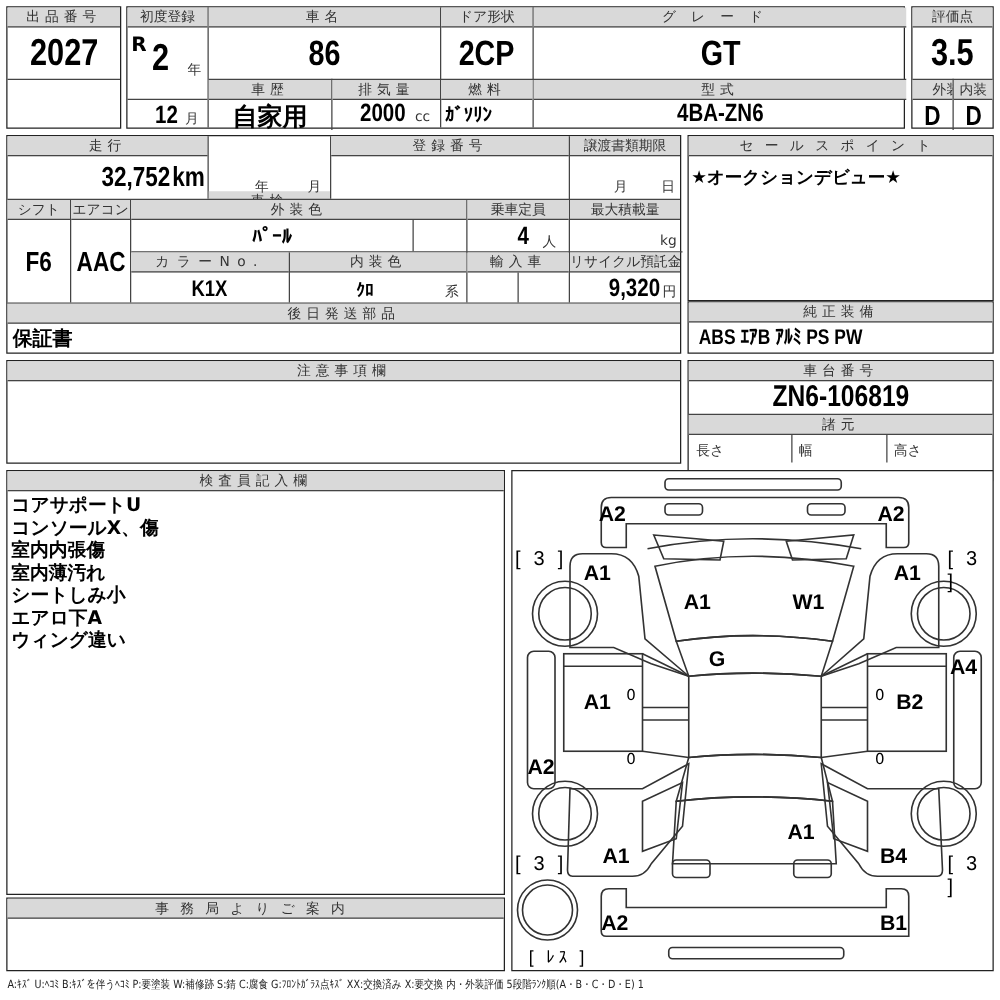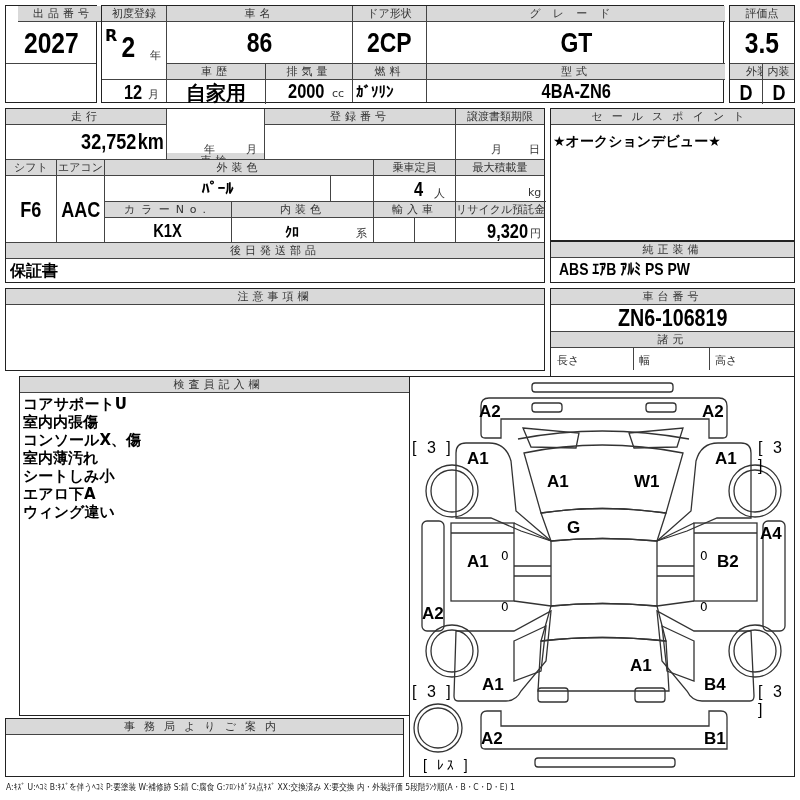--- a/index.html
+++ b/index.html
@@ -17,21 +17,21 @@
   .right { text-align: right; }
   .lbl { position: absolute; font-family: "Liberation Sans", sans-serif; font-weight: bold; font-size: 17px; }
   .brk { position: absolute; font-family: "Liberation Sans", sans-serif; font-size: 16px; letter-spacing: 3px; }
   .legend { position: absolute; left: 6px; top: 781px; font-size: 9px; color: #222; white-space: nowrap; letter-spacing: 0px; transform: scaleX(0.85); transform-origin: left; }
   .notes div { font-size: 15px; font-weight: bold; line-height: 18px; }
 </style>
 </head>
 <body>
 
 <div class="box" style="left:5px;top:5px;width:92px;height:98px;">
-  <div class="hd" style="left:12px;top:0;width:100%;">出品番号</div>
+  <div class="hd" style="left:0;top:0;width:100%;">出品番号</div>
   <div class="cell center" style="left:0;top:17px;width:100%;height:40px;">
     <span class="big" style="font-size:30px;line-height:40px;">2027</span>
   </div>
   <div class="hl" style="left:0;top:57px;width:100%;"></div>
 </div>
 
 <div class="box" style="left:101px;top:5px;width:623px;height:98px;">
 
   <div class="hd" style="left:0;top:0;width:64px;letter-spacing:0;">初度登録</div>
   <div class="vl" style="left:64px;top:0;height:100%;"></div>
@@ -155,26 +155,26 @@
   <div class="cell center" style="left:0;top:15px;width:100%;"><span class="big" style="font-size:24px;">ZN6-106819</span></div>
   <div class="hl" style="left:0;top:42px;width:100%;"></div>
   <div class="hd" style="left:0;top:43px;width:100%;">諸元</div>
   <div class="vl" style="left:82px;top:59px;height:22px;"></div>
   <div class="vl" style="left:158px;top:59px;height:22px;"></div>
   <span class="cell small" style="left:6px;top:64px;">長さ</span>
   <span class="cell small" style="left:88px;top:64px;">幅</span>
   <span class="cell small" style="left:164px;top:64px;">高さ</span>
 </div>
 
-<div class="box" style="left:19px;top:376px;width:399px;height:340px;">
+<div class="box" style="left:5px;top:376px;width:399px;height:340px;">
   <div class="hd" style="left:0;top:0;width:100%;">検査員記入欄</div>
   <div class="cell notes" style="left:3px;top:18px;">
     <div>コアサポートU</div>
+    <div>コンソールX、傷</div>
     <div>室内内張傷</div>
-    <div>コンソールX、傷</div>
     <div>室内薄汚れ</div>
     <div>シートしみ小</div>
     <div>エアロ下A</div>
     <div>ウィング違い</div>
   </div>
 </div>
 
 <div class="box" style="left:5px;top:718px;width:399px;height:59px;">
   <div class="hd" style="left:0;top:0;width:100%;letter-spacing:9px;">事務局よりご案内</div>
   <span class="cell" style="left:4px;top:20px;"></span>

